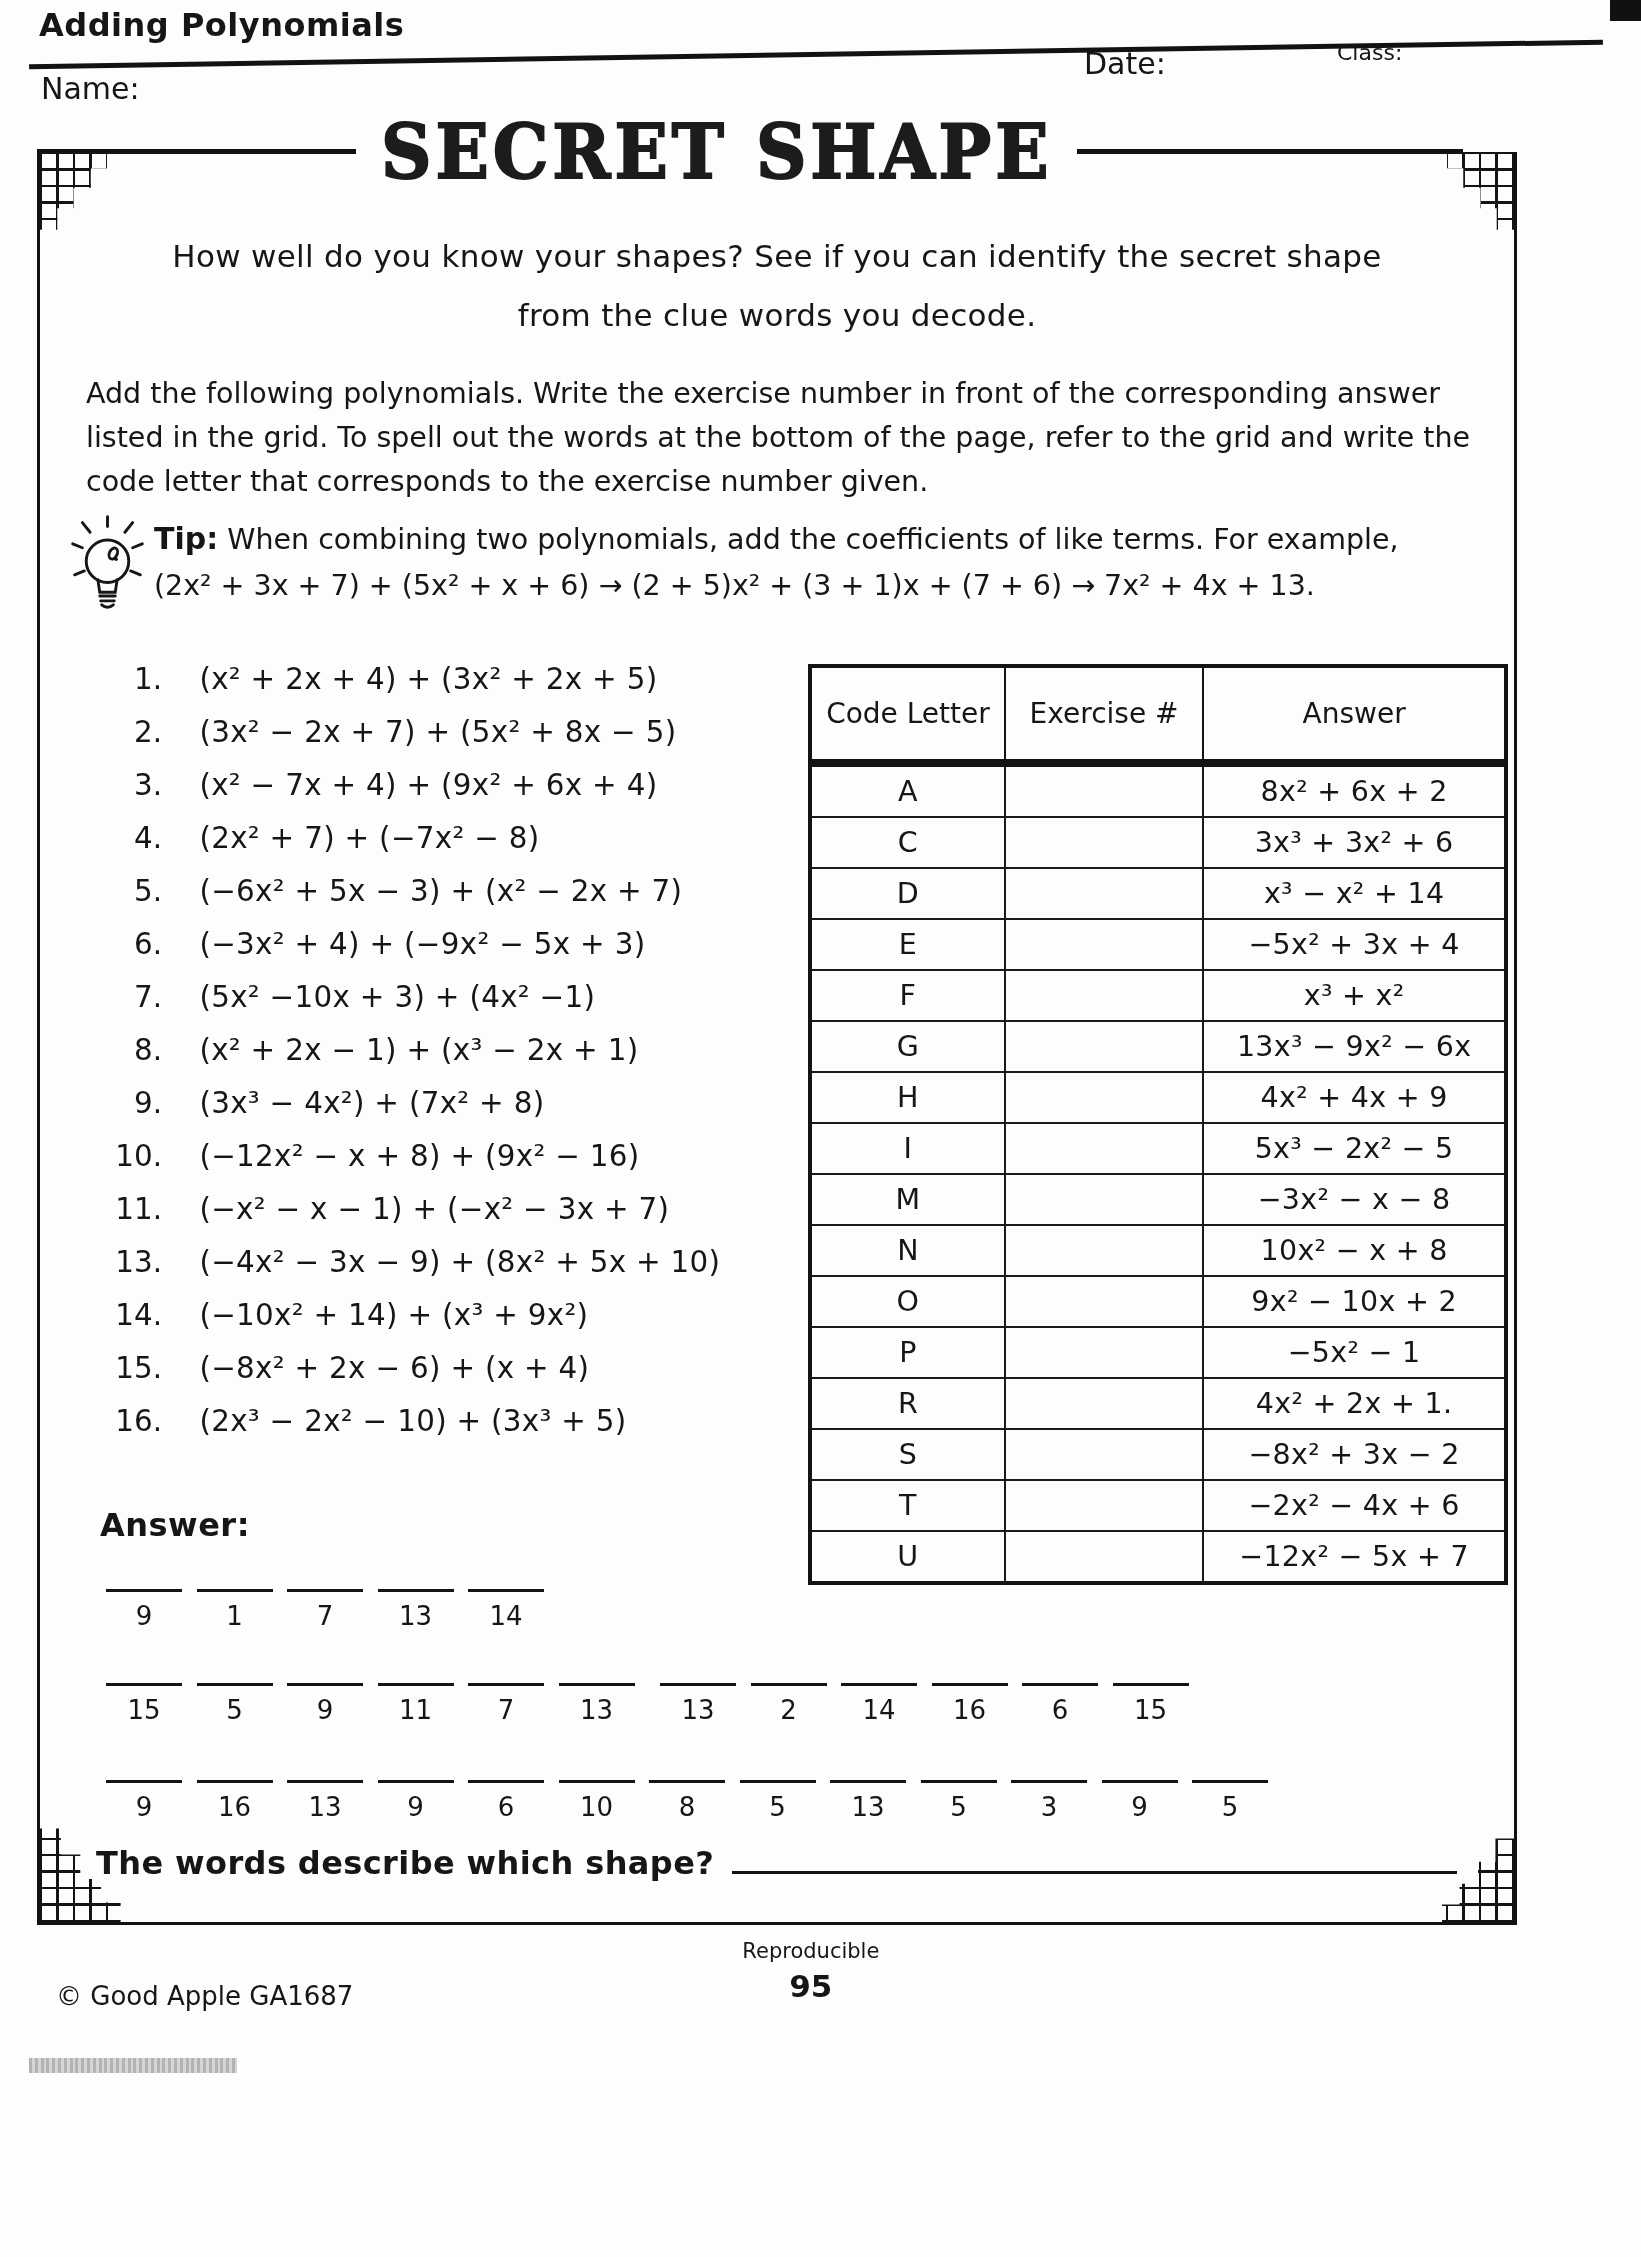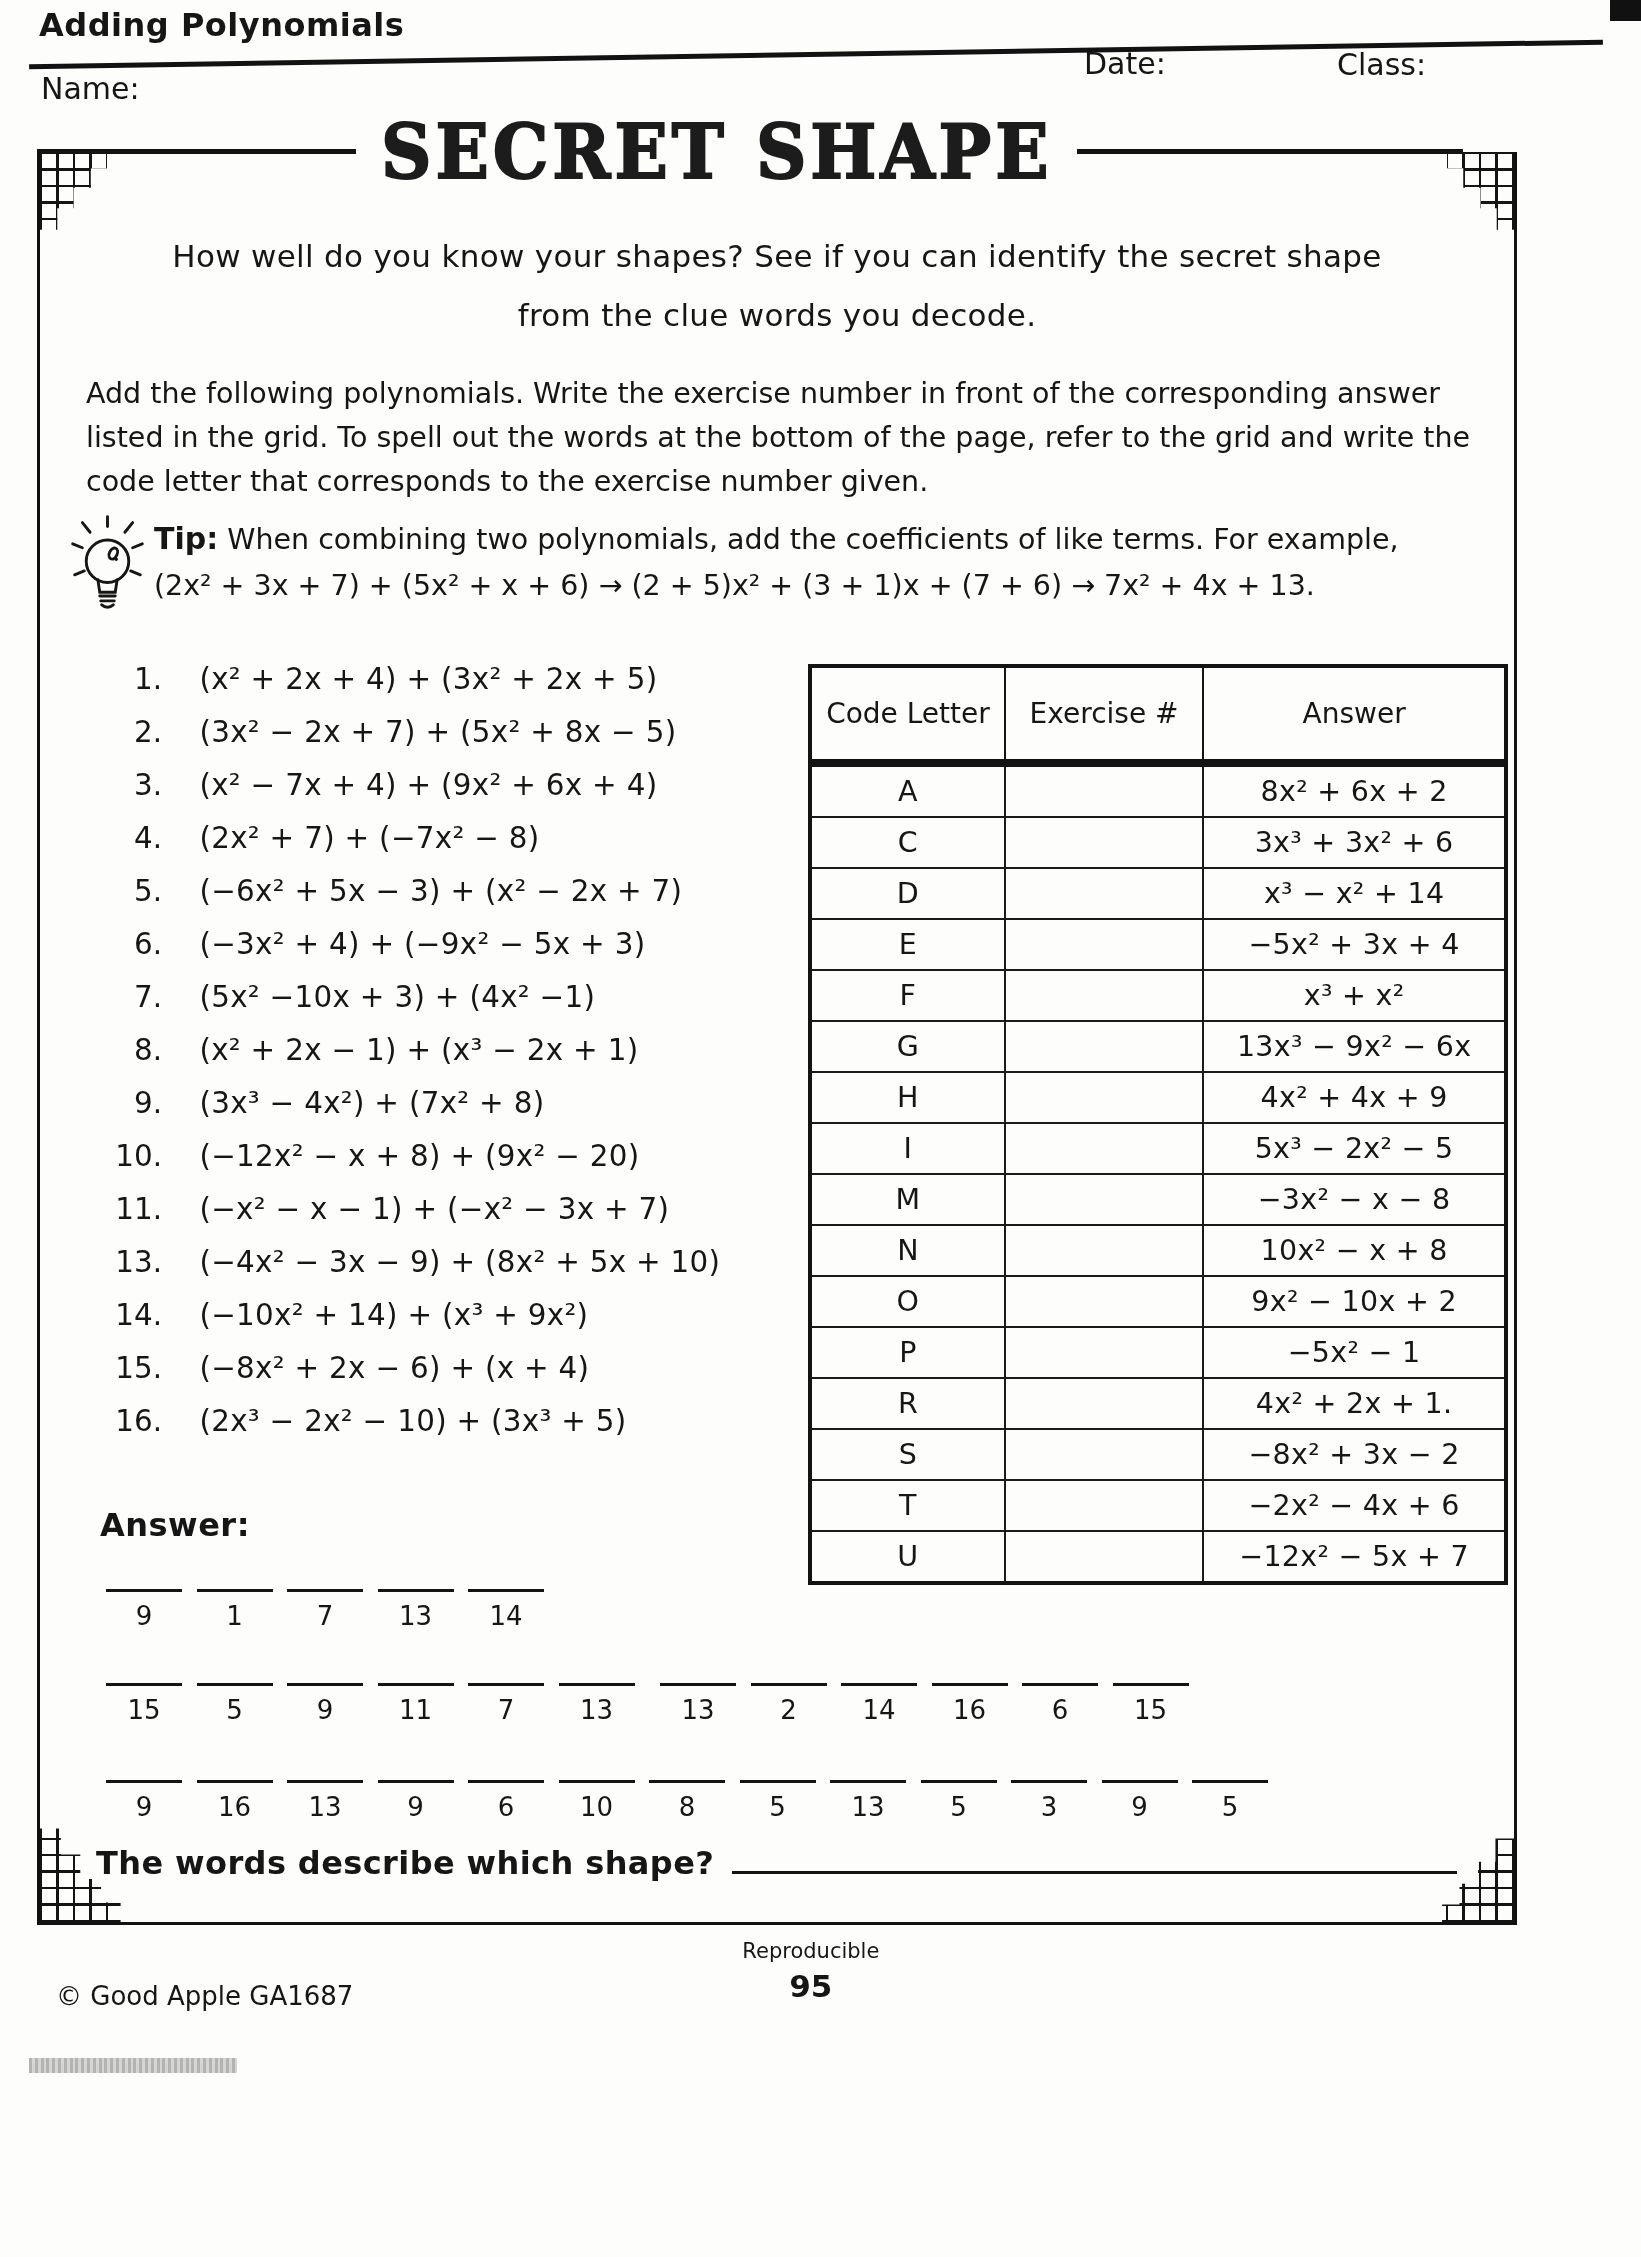--- a/index.html
+++ b/index.html
@@ -9,21 +9,21 @@
     background:#fdfdfb;
     color:#161616;
     font-family:"DejaVu Sans",sans-serif;
     overflow:hidden;
   }
   
   .subject{position:absolute;left:39px;top:5.8px;font-size:32px;font-weight:bold;letter-spacing:0.5px;}
   .top-rule{position:absolute;left:29px;width:1574px;top:52px;height:4.8px;background:#121212;transform:rotate(-.9deg);}
   .name-label{position:absolute;left:41px;top:71px;font-size:30px;text-align:right;}
   .date-label{position:absolute;left:1052px;top:46px;font-size:30px;margin-left:32px;}
-  .class-label{position:absolute;left:1337px;top:47px;font-size:30px;}
+  .class-label{position:absolute;left:1337px;top:40px;font-size:22px;}
   .scan-corner{position:absolute;right:0;top:0;width:31px;height:21px;background:#111;}
   .scan-smudge{position:absolute;left:29px;top:2058px;width:208px;height:14.5px;
     background:repeating-linear-gradient(90deg,#9a9a98 0 2.9px,#c8c8c6 2.9px 5.8px);opacity:.75;}
 
   
   .titlebar{position:absolute;left:37px;top:108px;width:1477px;height:87px;
     display:flex;align-items:center;gap:25px;}
   .titlebar .bar{flex:1;height:4.8px;background:#121212;}
   .titlebar .bar.left{flex:0 0 319px;}
   .titlebar .bar.right{flex:0 0 386px;}
@@ -200,21 +200,21 @@
           <span class="expr">(x² + 2x − 1) + (x³ − 2x + 1)</span>
         </div>
 
         <div class="exercise">
           <span class="num">9.</span>
           <span class="expr">(3x³ − 4x²) + (7x² + 8)</span>
         </div>
 
         <div class="exercise">
           <span class="num">10.</span>
-          <span class="expr">(−12x² − x + 8) + (9x² − 20)</span>
+          <span class="expr">(−12x² − x + 8) + (9x² − 16)</span>
         </div>
 
         <div class="exercise">
           <span class="num">11.</span>
           <span class="expr">(−x² − x − 1) + (−x² − 3x + 7)</span>
         </div>
 
 
         <div class="exercise">
           <span class="num">13.</span>

